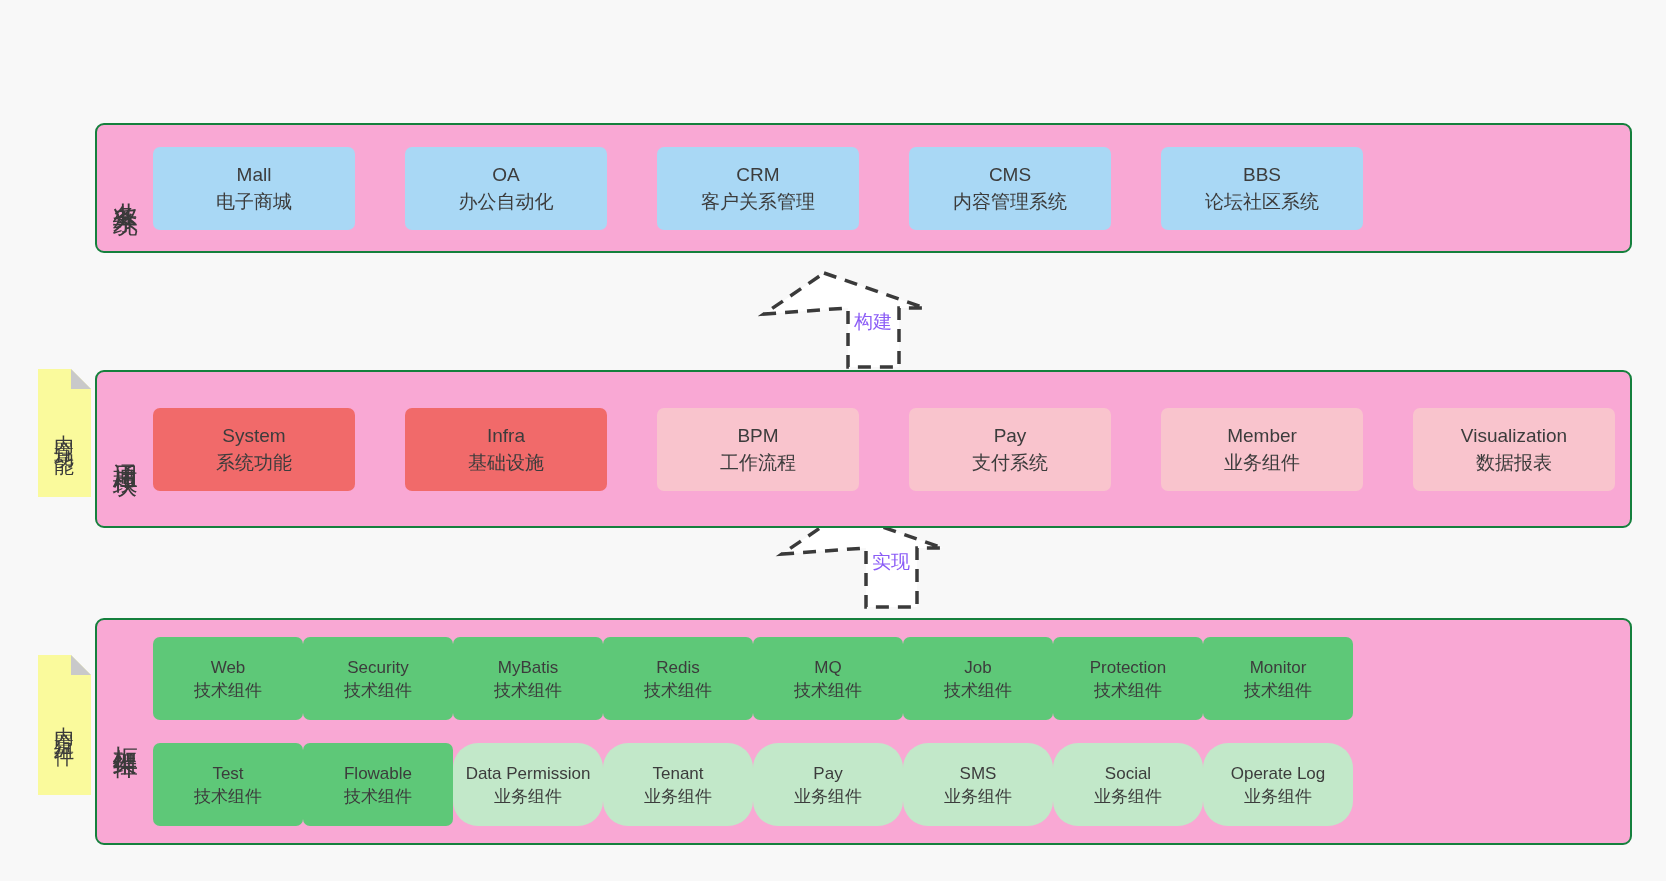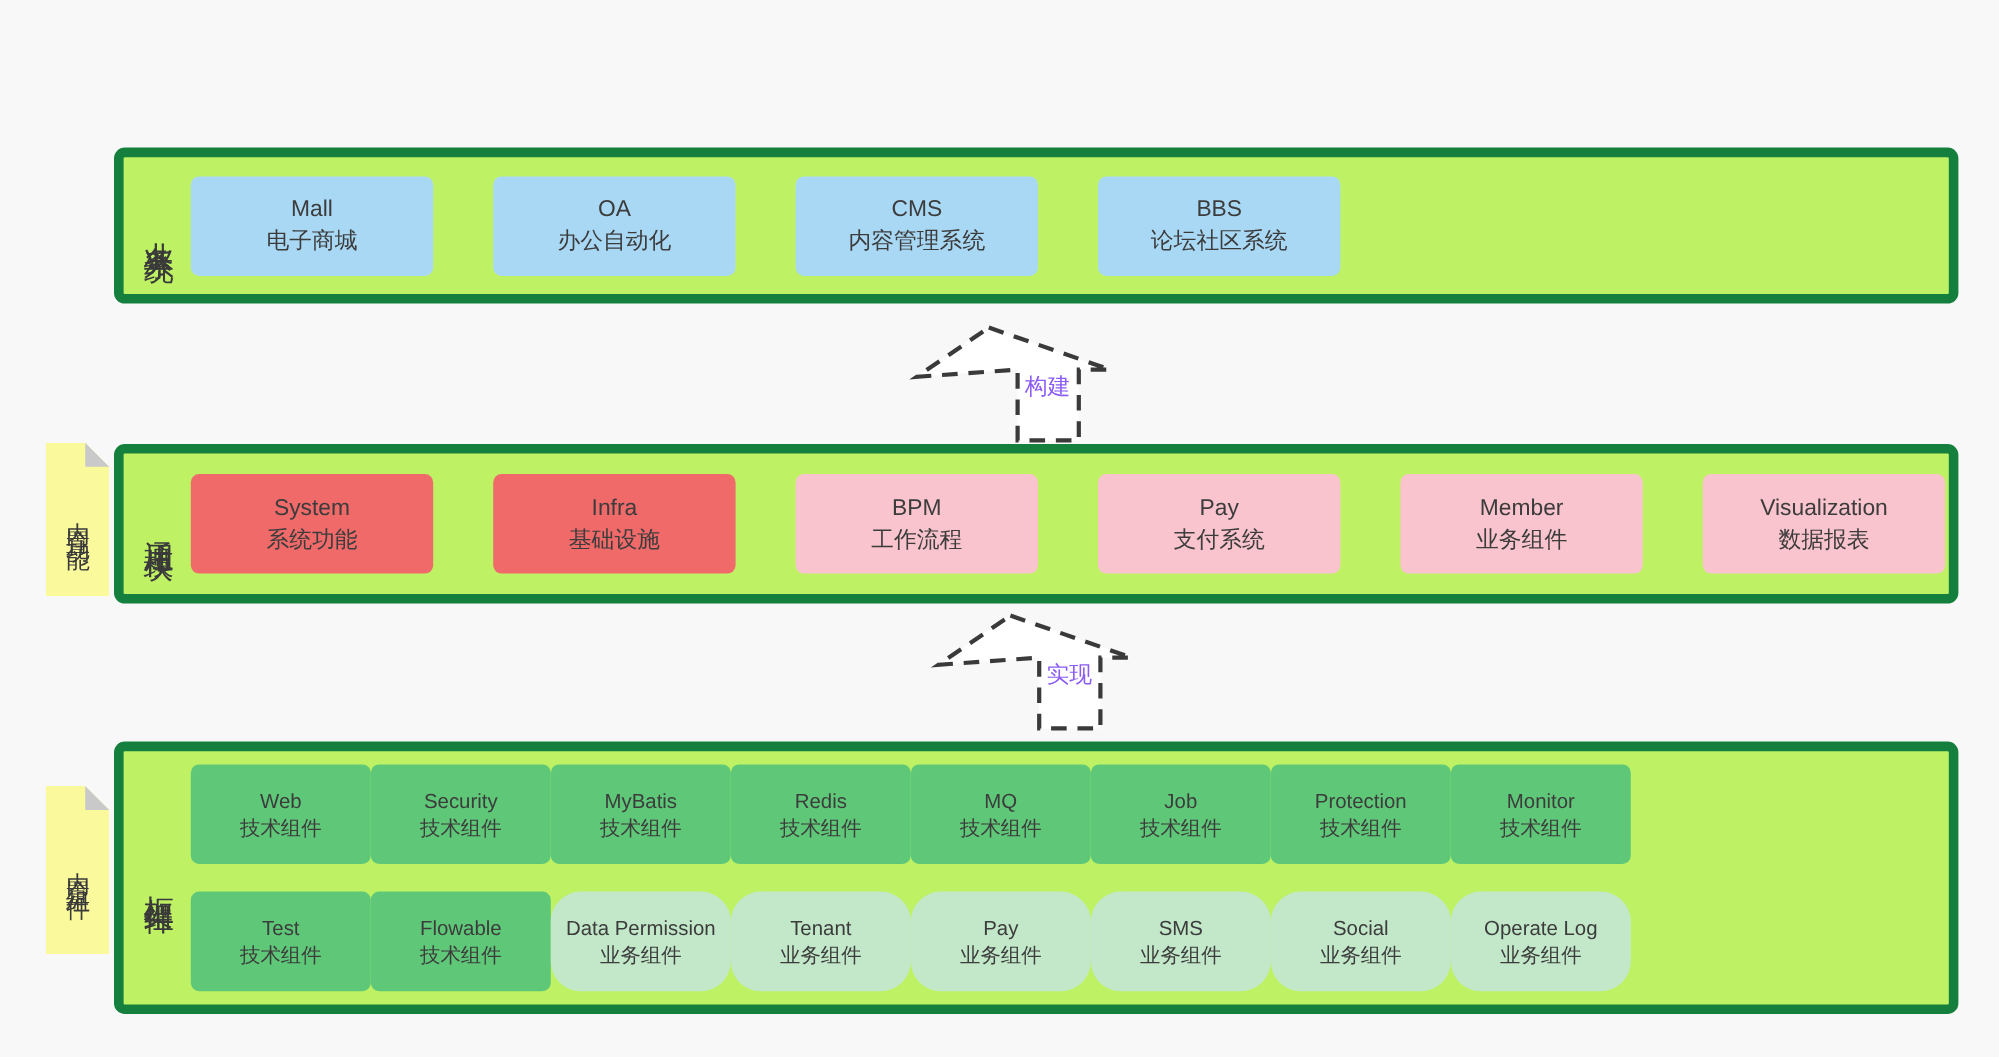--- a/index.html
+++ b/index.html
@@ -9,27 +9,27 @@
     color:#3c3c3c;
   }
   .stage {
     position:relative; width:1666px; height:881px;
     background:#f8f8f8; overflow:hidden;
   }
 
   
   .band {
     position:absolute; left:95px; width:1537px;
-    background:#bef264;
-    border:8px solid #15803d; border-radius:9px;
+    background:#f9a8d4;
+    border:2px solid #15803d; border-radius:9px;
     box-sizing:border-box;
     display:flex; z-index:2;
   }
   .band1 { top:123px;  height:130px; }
-  .band2 { top:370px;  height:133px; }
+  .band2 { top:370px;  height:158px; }
   .band3 { top:618px;  height:227px; }
 
   .vlabel {
     flex:0 0 56px; display:flex; align-items:center; justify-content:center;
   }
   .vlabel span {
     writing-mode:vertical-rl; text-orientation:upright;
     font-size:25px; letter-spacing:3px; color:#3a3a3a; line-height:1.1;
   }
 
@@ -107,20 +107,24 @@
     <div class="boxes">
       <div class="box blue">
         <div>Mall</div>
         <div>电子商城</div>
       </div>
       <div class="box blue">
         <div>OA</div>
         <div>办公自动化</div>
       </div>
       <div class="box blue">
+        <div>CRM</div>
+        <div>客户关系管理</div>
+      </div>
+      <div class="box blue">
         <div>CMS</div>
         <div>内容管理系统</div>
       </div>
       <div class="box blue">
         <div>BBS</div>
         <div>论坛社区系统</div>
       </div>
     </div>
   </section>
 

